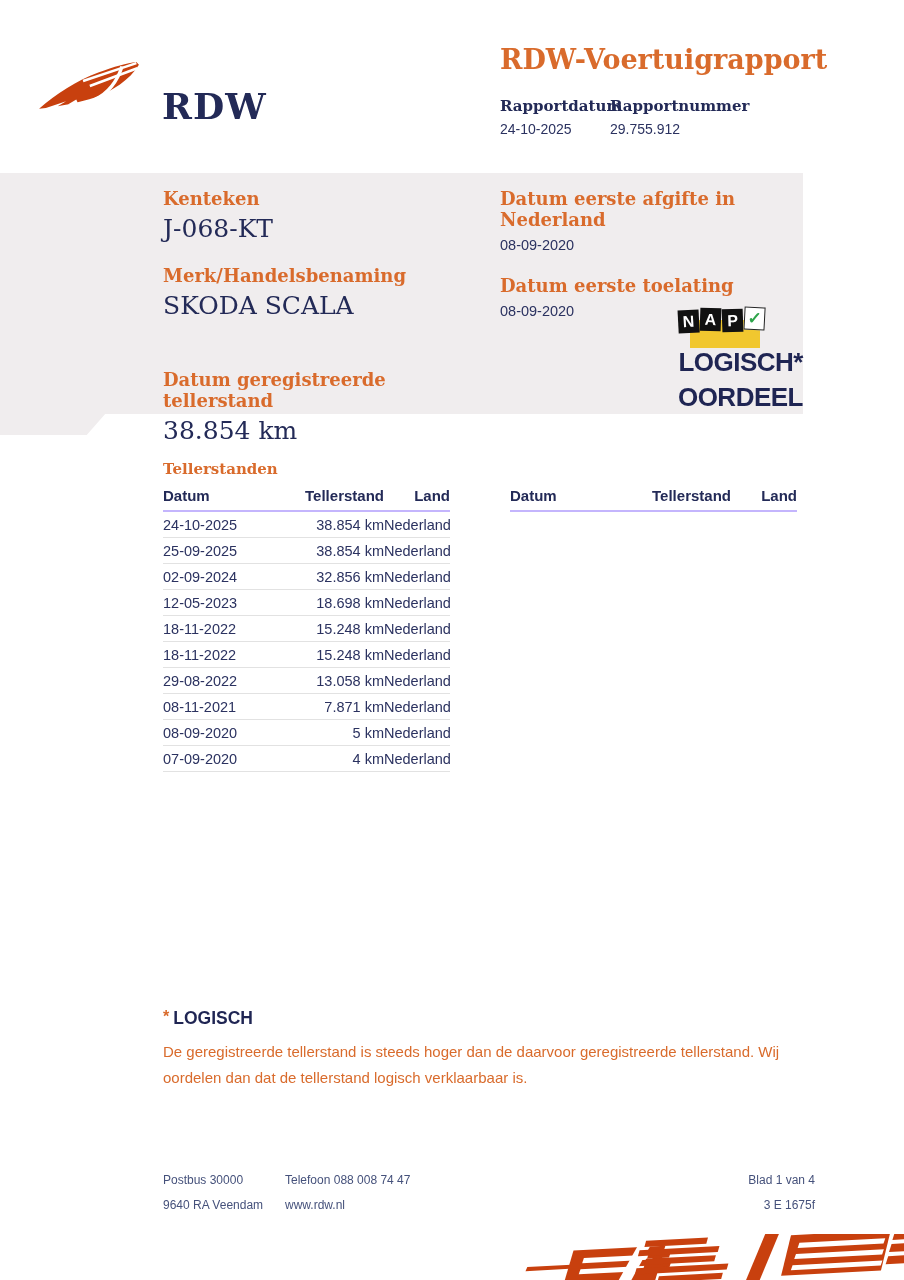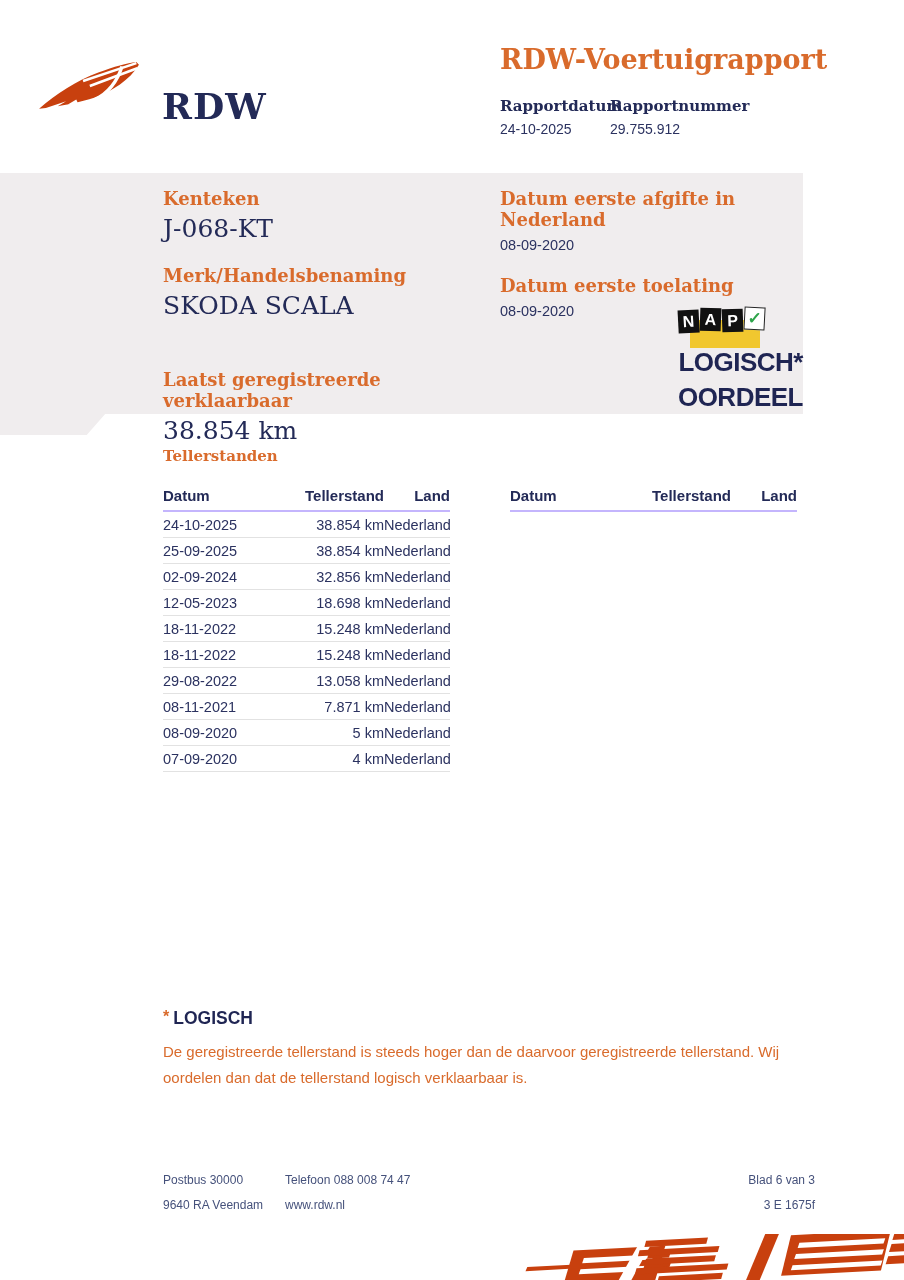--- a/index.html
+++ b/index.html
@@ -37,21 +37,21 @@
   .nap-tiles{position:absolute;left:0;top:0;display:flex;}
   .nap-tile{width:21px;height:23px;background:#111111;color:#ffffff;font-weight:bold;
     font-size:16px;display:flex;align-items:center;justify-content:center;margin-right:1px;}
   .nap-tile.t1{transform:rotate(-3deg) translateY(2px);}
   .nap-tile.t2{transform:rotate(2deg);}
   .nap-tile.t3{transform:rotate(-2deg) translateY(1px);}
   .nap-check{width:21px;height:23px;background:#ffffff;border:1.5px solid #222222;
     box-sizing:border-box;color:#2da44a;font-weight:bold;font-size:17px;display:flex;
     align-items:center;justify-content:center;transform:rotate(3deg) translateY(-1px);}
   
-  .section-title{position:absolute;left:163px;top:447px;font-family:"DejaVu Serif",serif;
+  .section-title{position:absolute;left:163px;top:460px;font-family:"DejaVu Serif",serif;
     font-weight:bold;font-size:15px;color:#d96b2c;text-align:right;}
   table.km{border-collapse:collapse;table-layout:fixed;}
   table.km th{font-size:15px;font-weight:bold;color:#232a57;padding:3px 0 6px 0;
     border-bottom:2px solid #c4b5fd;text-align:right;}
   table.km th:first-child{text-align:left;}
   table.km td{font-size:14.5px;color:#2b3260;padding:4.5px 0;border-bottom:1px solid #e2e2e2;
     text-align:right;}
   table.km td:first-child{text-align:left;}
   .tbl-left{position:absolute;left:163px;top:484px;width:287px;}
   .tbl-right{position:absolute;left:510px;top:484px;width:287px;}
@@ -99,21 +99,21 @@
   <div class="panel"></div>
 
   <div class="col-left">
     <div class="fld-label">Kenteken</div>
     <div class="fld-big">J-068-KT</div>
     <div class="gap-lg">
       <div class="fld-label">Merk/Handelsbenaming</div>
       <div class="fld-big">SKODA SCALA</div>
     </div>
     <div class="tellerstand-block">
-      <div class="fld-label">Laatst geregistreerde verklaarbaar</div>
+      <div class="fld-label">Datum geregistreerde tellerstand</div>
       <div class="fld-big">38.854 km</div>
     </div>
   </div>
 
   <div class="col-right">
     <div class="fld-label">Datum eerste afgifte in Nederland</div>
     <div class="fld-small">08-09-2020</div>
     <div class="gap-lg">
       <div class="fld-label">Datum eerste toelating</div>
       <div class="fld-small">08-09-2020</div>
@@ -233,21 +233,21 @@
   <div class="footer">
     <div class="f-a">
       <div>Postbus 30000</div>
       <div>9640 RA Veendam</div>
     </div>
     <div class="f-b">
       <div>Telefoon 088 008 74 47</div>
       <div>www.rdw.nl</div>
     </div>
     <div class="f-c">
-      <div>Blad 6 van 3</div>
+      <div>Blad 1 van 4</div>
       <div>3 E 1675f</div>
     </div>
   </div>
 
   <svg class="stripes" viewBox="0 0 404 46" xmlns="http://www.w3.org/2000/svg">
     <g fill="#c8400e" transform="rotate(-3 200 23)">
       <path d="M27,24 h44 l-2,4 h-44 Z"></path>
       <path d="M74,10 h92 l-12,34 h-92 Z"></path>
       <path d="M84,18 h70 l-2,5 h-70 Z" fill="#ffffff"></path>
       <path d="M80,29 h76 l-2,5 h-76 Z" fill="#ffffff"></path>

